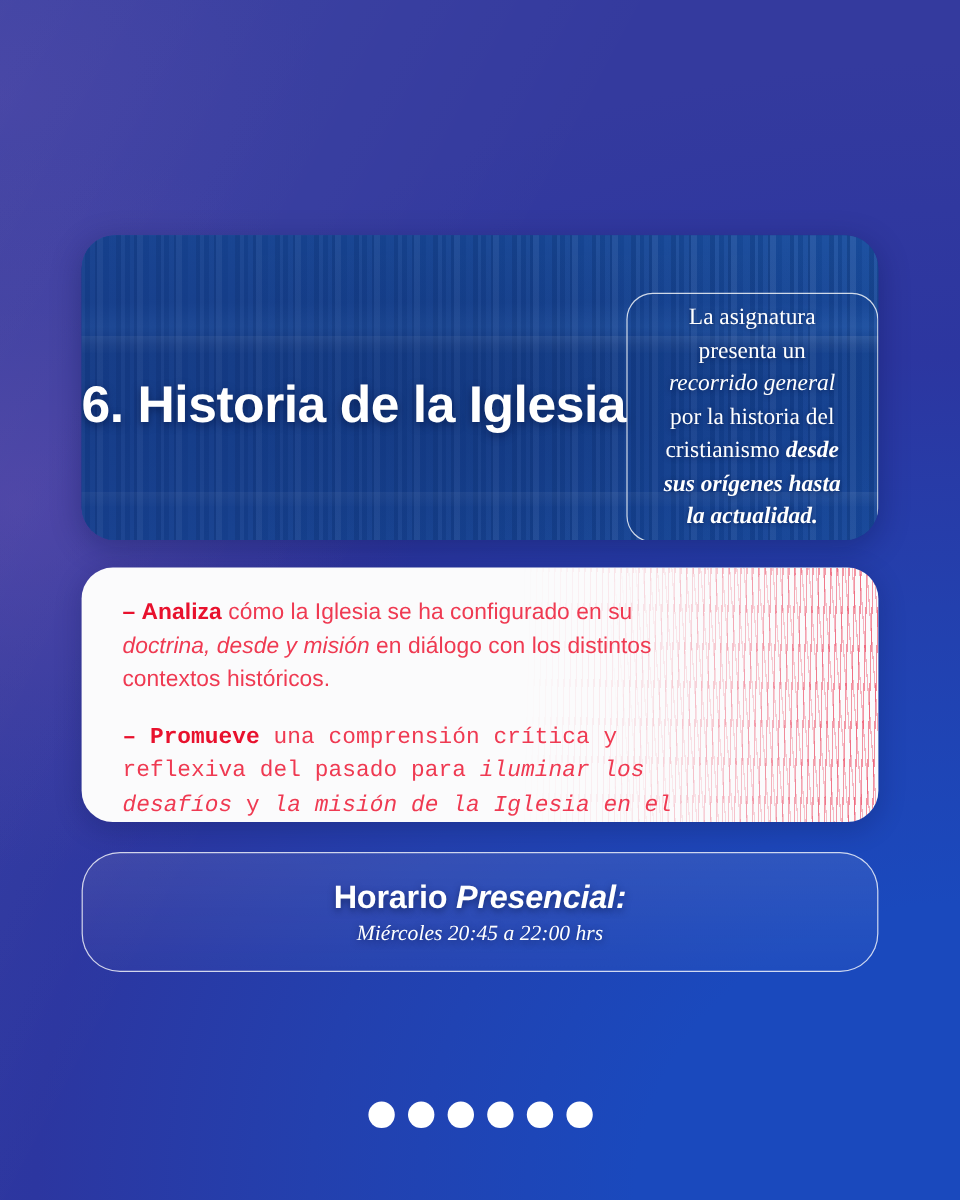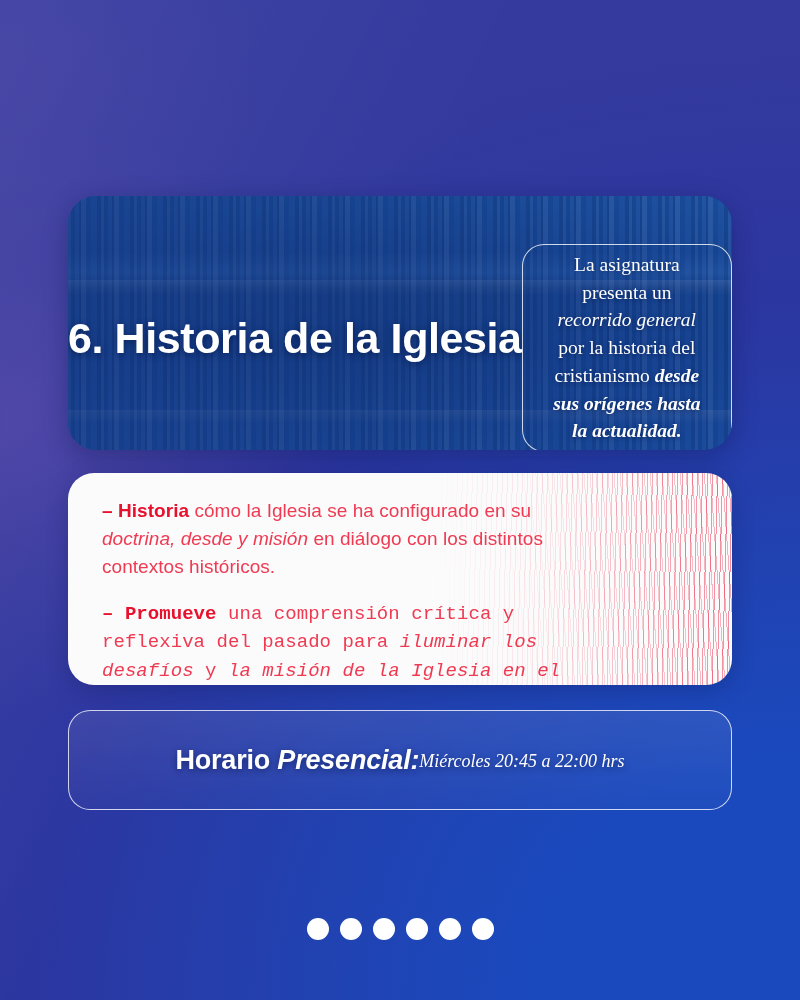--- a/index.html
+++ b/index.html
@@ -210,24 +210,24 @@
     top: 710px;
     width: 664px;
     display: flex;
     gap: 16px;
   }
   .sched {
     flex: 1 1 0;
     height: 100px;
     box-sizing: border-box;
     border: 1.5px solid rgba(255,255,255,0.78);
-    border-radius: 22px;
+    border-radius: 32px;
     background: linear-gradient(180deg, rgba(255,255,255,0.085), rgba(255,255,255,0.025));
     display: flex;
-    flex-direction: row;
+    flex-direction: column;
     align-items: center;
     justify-content: center;
   }
   .sched-title {
     color: #ffffff;
     font-size: 27px;
     font-weight: 700;
     letter-spacing: -0.2px;
     text-shadow: 0 2px 6px rgba(4, 16, 58, 0.5);
     white-space: nowrap;
@@ -284,21 +284,21 @@
       </div>
     </div>
   </div>
 
   <div class="white-card">
     <div class="white-lines"></div>
     <div class="white-lines-2"></div>
 
     <div class="white-inner">
 
-      <div class="bullet"><span class="dash">–</span> <span class="kw">Historia</span><span> cómo la Iglesia se ha configurado en su </span><span class="i">doctrina, desde y misión</span><span> en diálogo con los distintos contextos históricos.</span></div>
+      <div class="bullet"><span class="dash">–</span> <span class="kw">Analiza</span><span> cómo la Iglesia se ha configurado en su </span><span class="i">doctrina, desde y misión</span><span> en diálogo con los distintos contextos históricos.</span></div>
 
       <div class="bullet"><span class="dash">–</span> <span class="kw">Promueve</span><span> una comprensión crítica y reflexiva del pasado para </span><span class="i">iluminar los desafíos</span><span> y </span><span class="i">la misión de la Iglesia en el presente.</span></div>
 
     </div>
   </div>
 
   <div class="sched-row">
 
     <div class="sched">
       <div class="sched-title"><span>Horario </span><span class="i">Presencial:</span></div>

